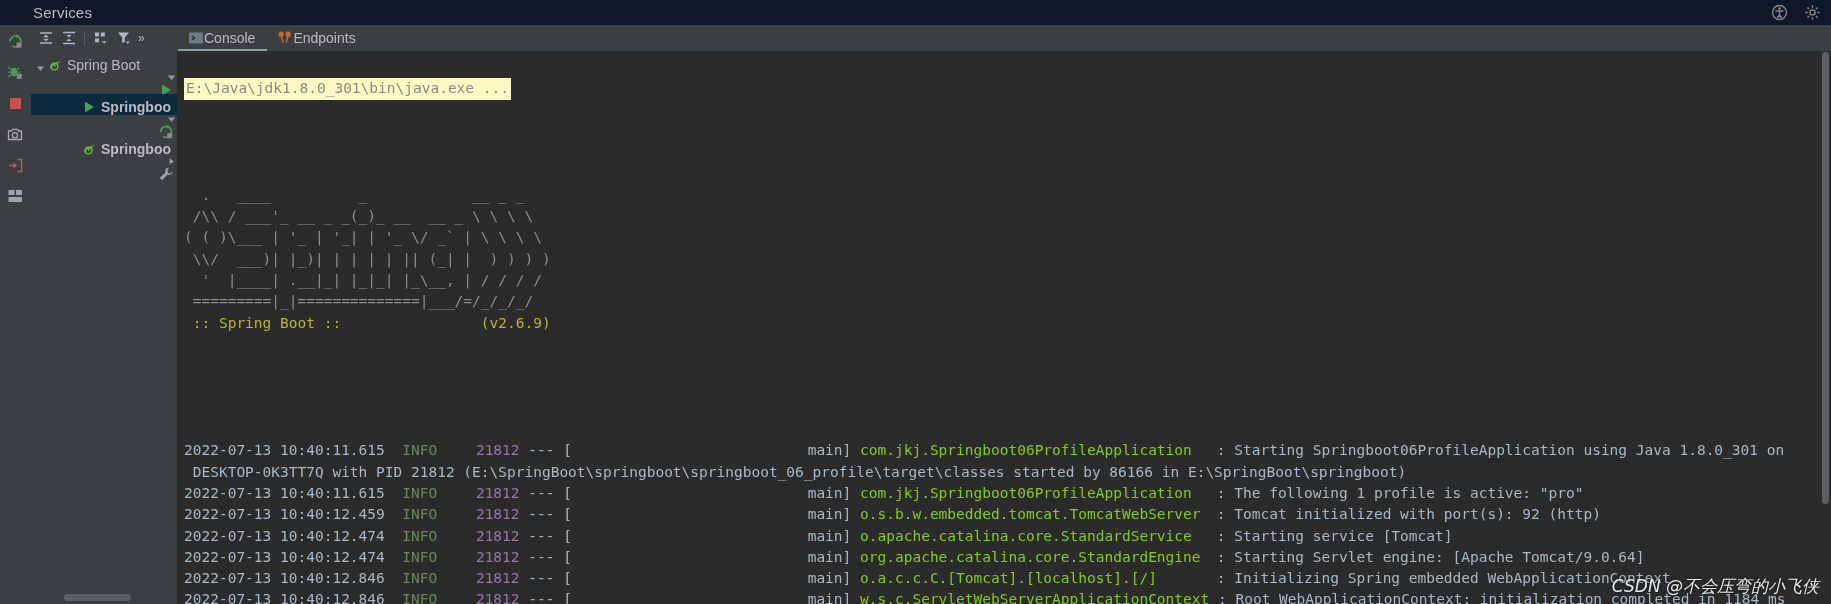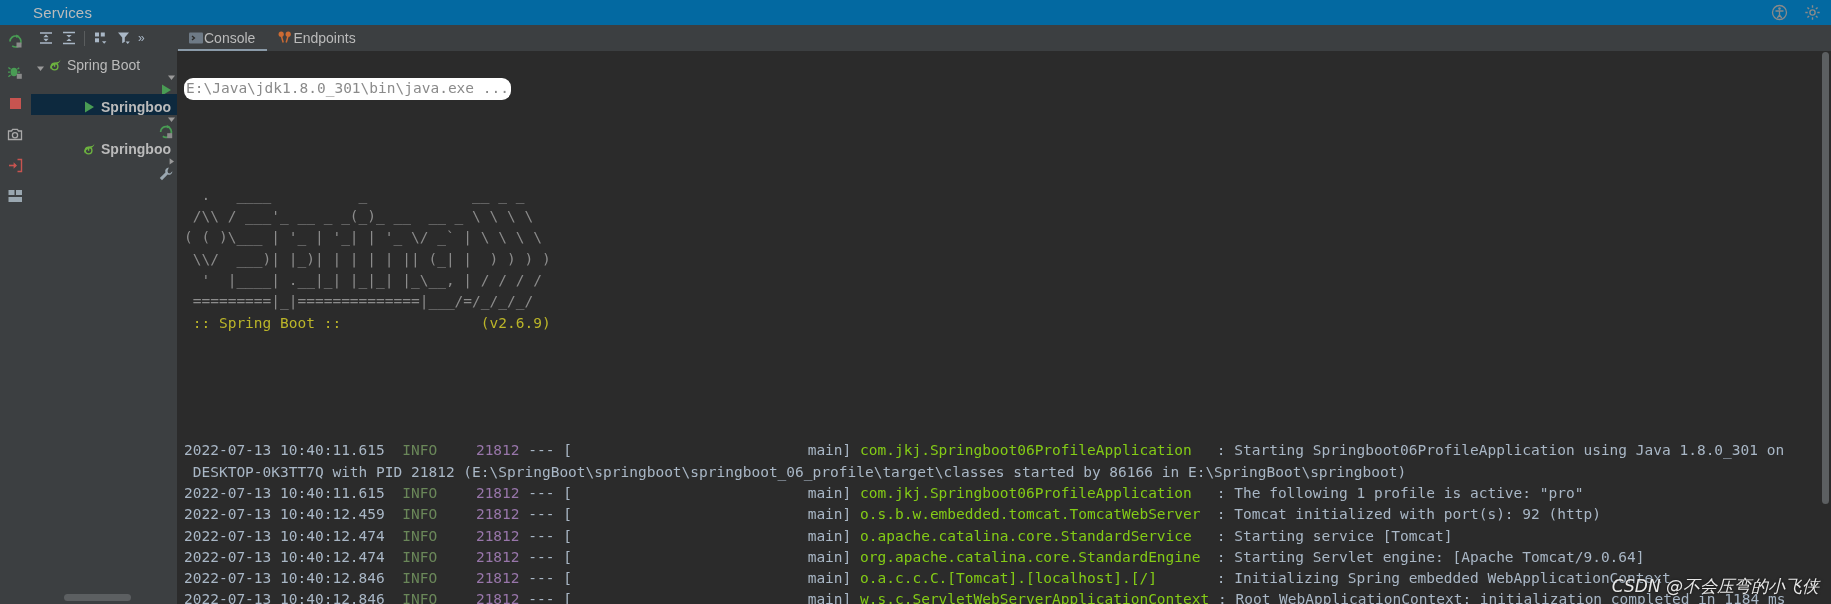--- a/index.html
+++ b/index.html
@@ -7,21 +7,21 @@
     width: 1831px; height: 604px;
     background: #3c3f41;
     font-family: "Liberation Sans", sans-serif;
     overflow: hidden;
   }
   body { position: relative; }
 
   
   .titlebar {
     position: absolute; left: 0; top: 0; width: 1831px; height: 25px;
-    background: #0369a1;
+    background: #0f172a;
     display: flex; align-items: center;
   }
   .titlebar .title {
     margin-left: 33px; color: #bbbbbb; font-size: 15px; letter-spacing: .2px;
   }
   .titlebar .right-icons {
     position: absolute; right: 10px; top: 0; height: 25px;
     display: flex; align-items: center; gap: 16px;
   }
   .tb-ic { width: 17px; height: 17px; display: block; }
@@ -106,21 +106,21 @@
     overflow: hidden;
   }
   .console-inner {
     padding: 6px 0 0 6px;
     font-family: "DejaVu Sans Mono", "Liberation Mono", monospace;
     font-size: 14.5px;
     line-height: 21.3px;
     white-space: pre;
     color: #a9b7c6;
   }
-  .cmdline { background: #ffffff; color: #8a8a8a; display: inline-block; padding: 0 2px; border-radius: 9px; }
+  .cmdline { background: #fef9c3; color: #8a8a8a; display: inline-block; padding: 0 2px; }
   .banner { color: #8c8c8c; }
   .banner-ver { color: #bbb529; }
   .blank { height: 21.3px; }
 
   .ts   { color: #a9b7c6; }
   .info { color: #6a8759; }
   .pid  { color: #9876aa; margin-left: 30px; }
   .dash { color: #a9b7c6; }
   .thr  { color: #a9b7c6; }
   .lgr  { color: #84cc16; }

